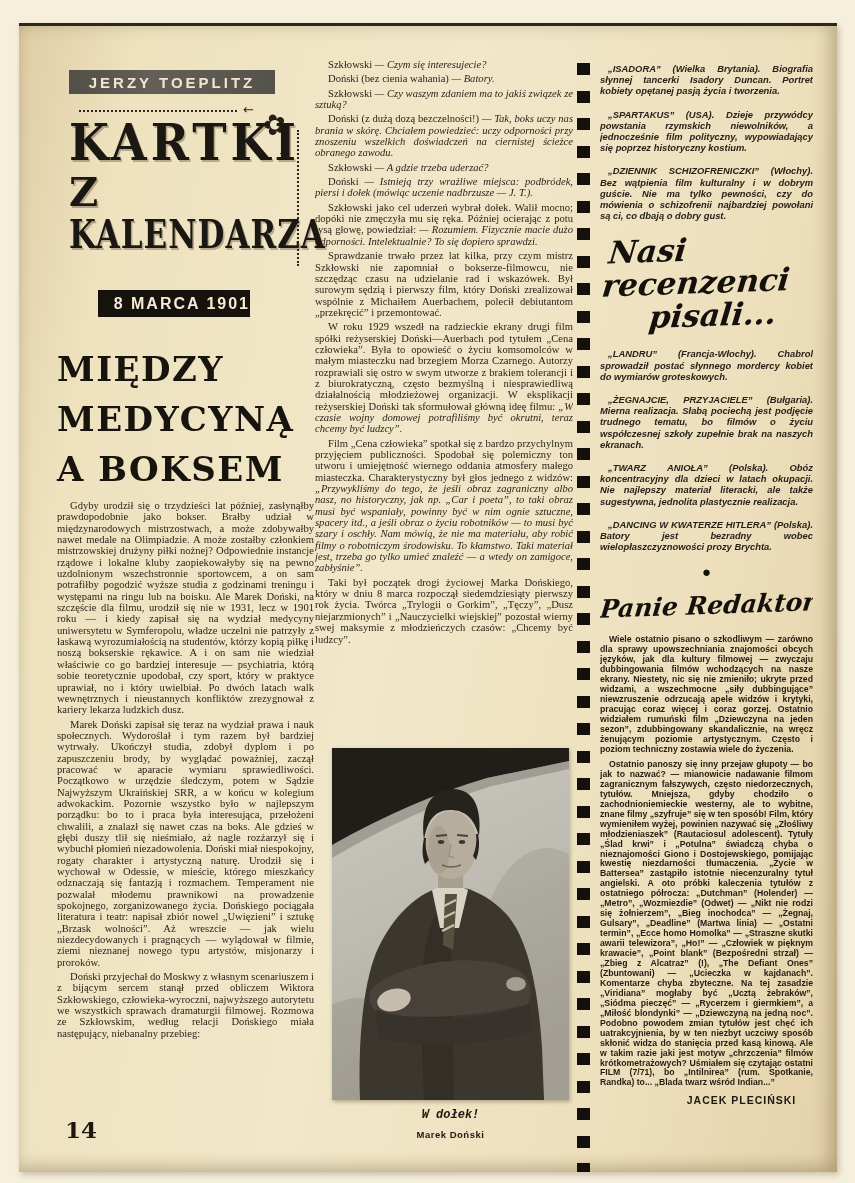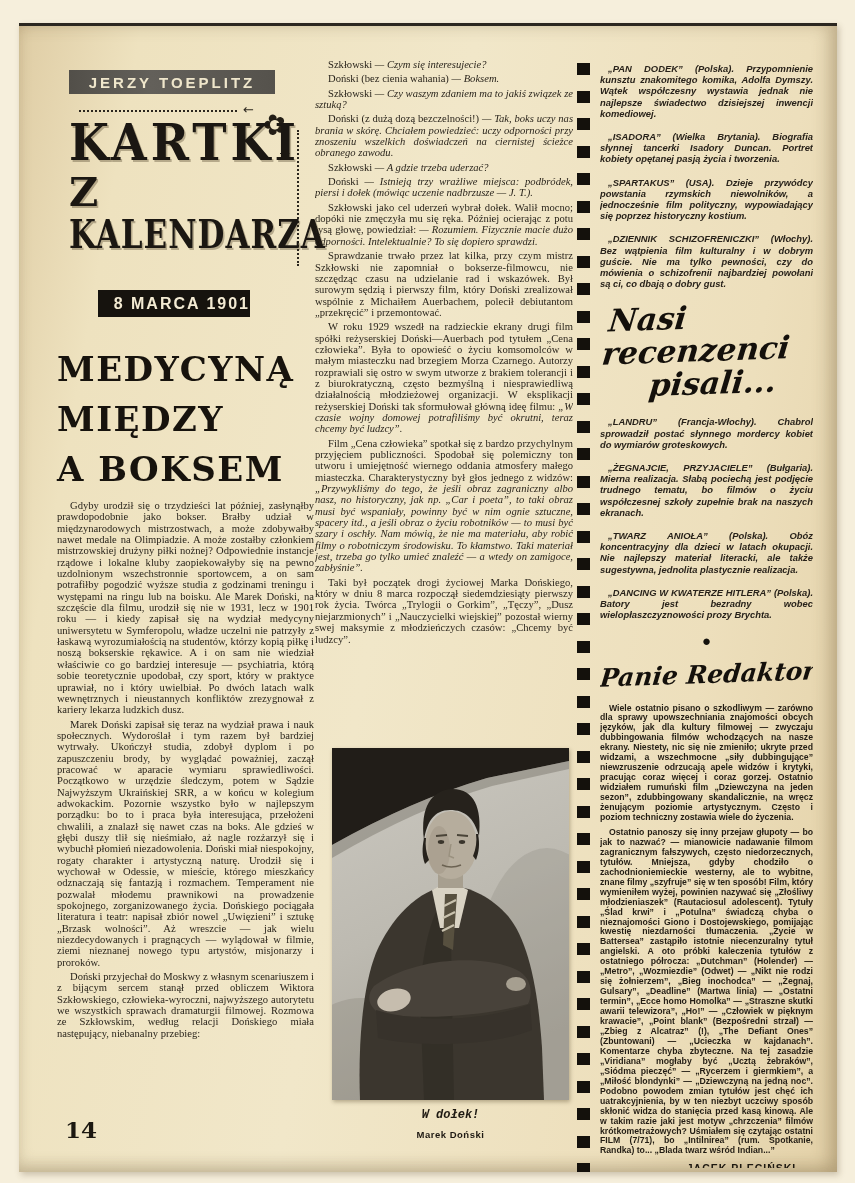--- a/index.html
+++ b/index.html
@@ -97,36 +97,36 @@
     <div class="logoline logo-k1">KARTKI</div>
     <div class="logoline logo-k2">Z</div>
     <div class="logoline logo-k3">KALENDARZA</div>
   </div>
 
   <div class="date-bar">
     <span>8 MARCA 1901</span>
   </div>
 
   <div class="headline">
+    <div class="hl">MIĘDZY</div>
     <div class="hl">MEDYCYNĄ</div>
-    <div class="hl">MIĘDZY</div>
     <div class="hl">A BOKSEM</div>
   </div>
 
   <div class="left-col bodytext">
     <p>Gdyby urodził się o trzydzieści lat później, zasłynąłby prawdopodobnie jako bokser. Brałby udział w międzynarodowych mistrzostwach, a może zdobywałby nawet medale na Olimpiadzie. A może zostałby członkiem mistrzowskiej drużyny piłki nożnej? Odpowiednie instancje rządowe i lokalne kluby zaopiekowałyby się na pewno uzdolnionym wszechstronnie sportowcem, a on sam potrafiłby pogodzić wyższe studia z godzinami treningu i występami na ringu lub na boisku. Ale Marek Doński, na szczęście dla filmu, urodził się nie w 1931, lecz w 1901 roku — i kiedy zapisał się na wydział medycyny uniwersytetu w Symferopolu, władze uczelni nie patrzyły z łaskawą wyrozumiałością na studentów, którzy kopią piłkę i noszą bokserskie rękawice. A i on sam nie wiedział właściwie co go bardziej interesuje — psychiatria, którą sobie teoretycznie upodobał, czy sport, który w praktyce uprawiał, no i który uwielbiał. Po dwóch latach walk wewnętrznych i nieustannych konfliktów zrezygnował z kariery lekarza ludzkich dusz.</p>
     <p>Marek Doński zapisał się teraz na wydział prawa i nauk społecznych. Wydoroślał i tym razem był bardziej wytrwały. Ukończył studia, zdobył dyplom i po zapuszczeniu brody, by wyglądać poważniej, zaczął pracować w aparacie wymiaru sprawiedliwości. Początkowo w urzędzie śledczym, potem w Sądzie Najwyższym Ukraińskiej SRR, a w końcu w kolegium adwokackim. Pozornie wszystko było w najlepszym porządku: bo to i praca była interesująca, przełożeni chwalili, a znalazł się nawet czas na boks. Ale gdzieś w głębi duszy tlił się nieśmiało, aż nagle rozżarzył się i wybuchł płomień niezadowolenia. Doński miał niespokojny, rogaty charakter i artystyczną naturę. Urodził się i wychował w Odessie, w mieście, którego mieszkańcy odznaczają się fantazją i rozmachem. Temperament nie pozwalał młodemu prawnikowi na prowadzenie spokojnego, zorganizowanego życia. Dońskiego pociągała literatura i teatr: napisał zbiór nowel „Uwięzieni” i sztukę „Brzask wolności”. Aż wreszcie — jak wielu niezdecydowanych i pragnących — wylądował w filmie, ziemi nieznanej nowego typu artystów, misjonarzy i proroków.</p>
     <p>Doński przyjechał do Moskwy z własnym scenariuszem i z bijącym sercem stanął przed obliczem Wiktora Szkłowskiego, człowieka-wyroczni, najwyższego autorytetu we wszystkich sprawach dramaturgii filmowej. Rozmowa ze Szkłowskim, według relacji Dońskiego miała następujący, niebanalny przebieg:</p>
   </div>
 
   <div class="pagenum">14</div>
 
   <div class="mid-col bodytext">
     <p><span>Szkłowski</span> <span></span><span class="it">— Czym się interesujecie?</span></p>
-    <p><span>Doński (bez cienia wahania)</span> <span></span><span class="it">— Boksem.</span></p>
+    <p><span>Doński (bez cienia wahania)</span> <span></span><span class="it">— Batory.</span></p>
     <p><span>Szkłowski</span> <span></span><span class="it">— Czy waszym zdaniem ma to jakiś związek ze sztuką?</span></p>
     <p><span>Doński (z dużą dozą bezczelności!)</span> <span></span><span class="it">— Tak, boks uczy nas brania w skórę. Chciałem powiedzieć: uczy odporności przy znoszeniu wszelkich doświadczeń na ciernistej ścieżce obranego zawodu.</span></p>
     <p><span>Szkłowski</span> <span></span><span class="it">— A gdzie trzeba uderzać?</span></p>
     <p><span>Doński</span> <span></span><span class="it">— Istnieją trzy wrażliwe miejsca: podbródek, piersi i dołek (mówiąc uczenie nadbrzusze — J. T.).</span></p>
     <p><span></span><span>Szkłowski jako cel uderzeń wybrał dołek. Walił mocno; dopóki nie zmęczyła mu się ręka. Później ocierając z potu łysą głowę, powiedział: </span><span class="it">— Rozumiem. Fizycznie macie dużo odporności. Intelektualnie? To się dopiero sprawdzi.</span></p>
     <p><span></span><span>Sprawdzanie trwało przez lat kilka, przy czym mistrz Szkłowski nie zapomniał o bokserze-filmowcu, nie szczędząc czasu na udzielanie rad i wskazówek. Był surowym sędzią i pierwszy film, który Doński zrealizował wspólnie z Michaiłem Auerbachem, polecił debiutantom „przekręcić” i przemontować.</span><span class="it"></span></p>
     <p><span></span><span>W roku 1929 wszedł na radzieckie ekrany drugi film spółki reżyserskiej Doński—Auerbach pod tytułem „Cena człowieka”. Była to opowieść o życiu komsomolców w małym miasteczku nad brzegiem Morza Czarnego. Autorzy rozprawiali się ostro w swym utworze z brakiem tolerancji i z biurokratyczną, często bezmyślną i niesprawiedliwą działalnością młodzieżowej organizacji. W eksplikacji reżyserskiej Doński tak sformułował główną ideę filmu: </span><span class="it">„W czasie wojny domowej potrafiliśmy być okrutni, teraz chcemy być ludzcy”.</span></p>
     <p><span></span><span>Film „Cena człowieka” spotkał się z bardzo przychylnym przyjęciem publiczności. Spodobał się polemiczny ton utworu i umiejętność wiernego oddania atmosfery małego miasteczka. Charakterystyczny był głos jednego z widzów: </span><span class="it">„Przywykliśmy do tego, że jeśli obraz zagraniczny albo nasz, no historyczny, jak np. „Car i poeta”, to taki obraz musi być wspaniały, powinny być w nim ognie sztuczne, spacery itd., a jeśli obraz o życiu robotników — to musi być szary i oschły. Nam mówią, że nie ma materiału, aby robić filmy o robotniczym środowisku. To kłamstwo. Taki materiał jest, trzeba go tylko umieć znaleźć — a wtedy on zamigoce, zabłyśnie”.</span></p>
     <p><span></span><span>Taki był początek drogi życiowej Marka Dońskiego, który w dniu 8 marca rozpoczął siedemdziesiąty pierwszy rok życia. Twórca „Trylogii o Gorkim”, „Tęczy”, „Dusz niejarzmionych” i „Nauczycielki wiejskiej” pozostał wierny swej maksymie z młodzieńczych czasów: „Chcemy być ludzcy”.</span><span class="it"></span></p>
   </div>
@@ -169,21 +169,20 @@
   </div>
   <div class="caption">
     <div class="cap-t">W dołek!</div>
     <div class="cap-c">Marek Doński</div>
   </div>
 
   <div class="strip"></div>
 
   <div class="right-col">
     <div class="rev">
-      <p>„PAN DODEK” (Polska). Przypomnienie kunsztu znakomitego komika, Adolfa Dymszy. Wątek współczesny wystawia jednak nie najlepsze świadectwo dzisiejszej inwencji komediowej.</p>
       <p>„ISADORA” (Wielka Brytania). Biografia słynnej tancerki Isadory Duncan. Portret kobiety opętanej pasją życia i tworzenia.</p>
       <p>„SPARTAKUS” (USA). Dzieje przywódcy powstania rzymskich niewolników, a jednocześnie film polityczny, wypowiadający się poprzez historyczny kostium.</p>
       <p>„DZIENNIK SCHIZOFRENICZKI” (Włochy). Bez wątpienia film kulturalny i w dobrym guście. Nie ma tylko pewności, czy do mówienia o schizofrenii najbardziej powołani są ci, co dbają o dobry gust.</p>
     </div>
 
     <div class="script rec-title">
       <div class="rt1">Nasi</div>
       <div class="rt2">recenzenci</div>
       <div class="rt3">pisali...</div>
     </div>

